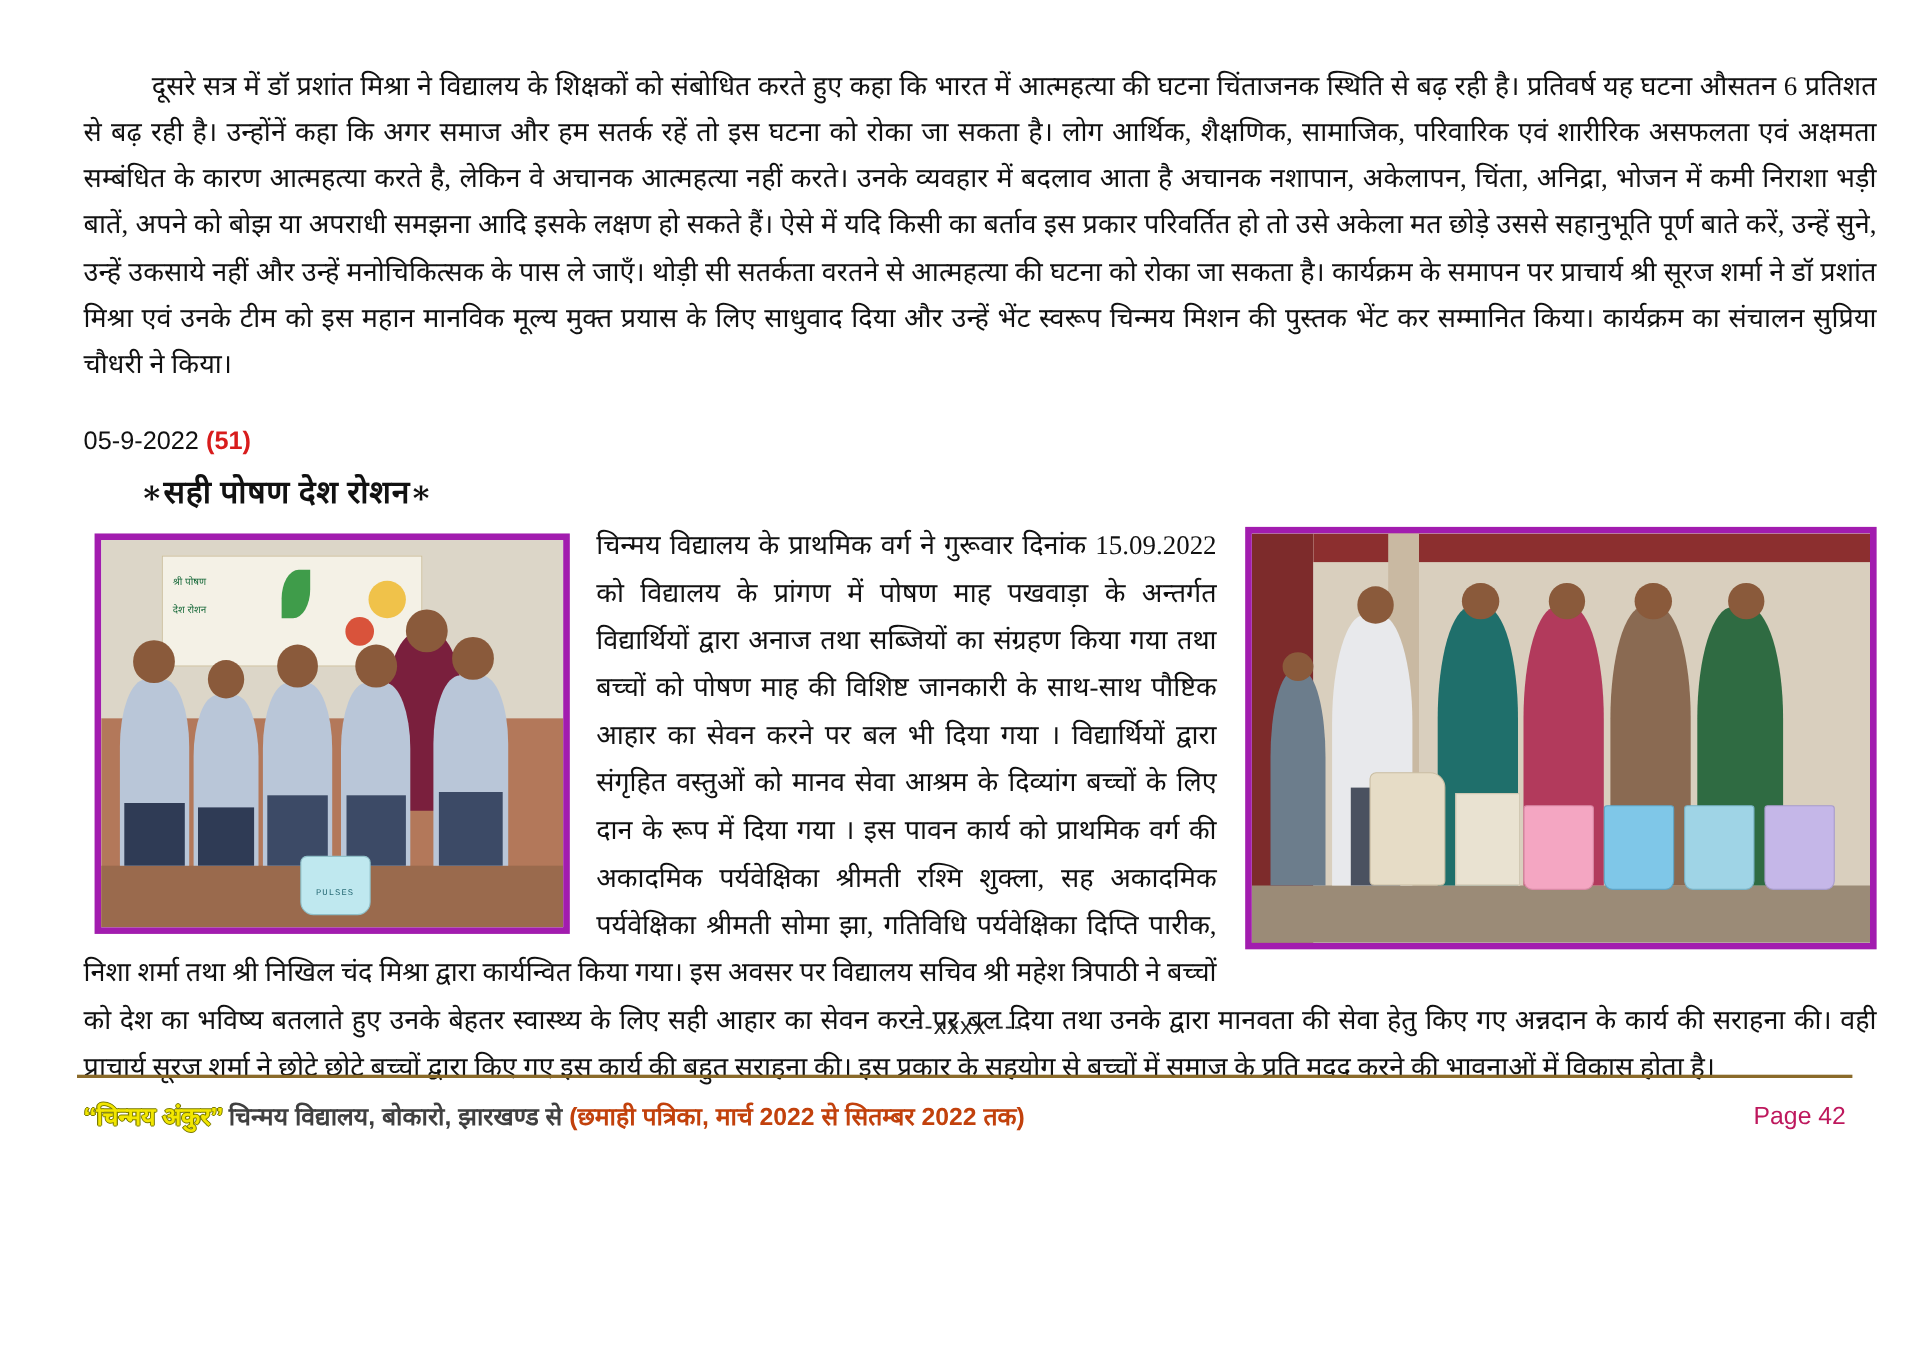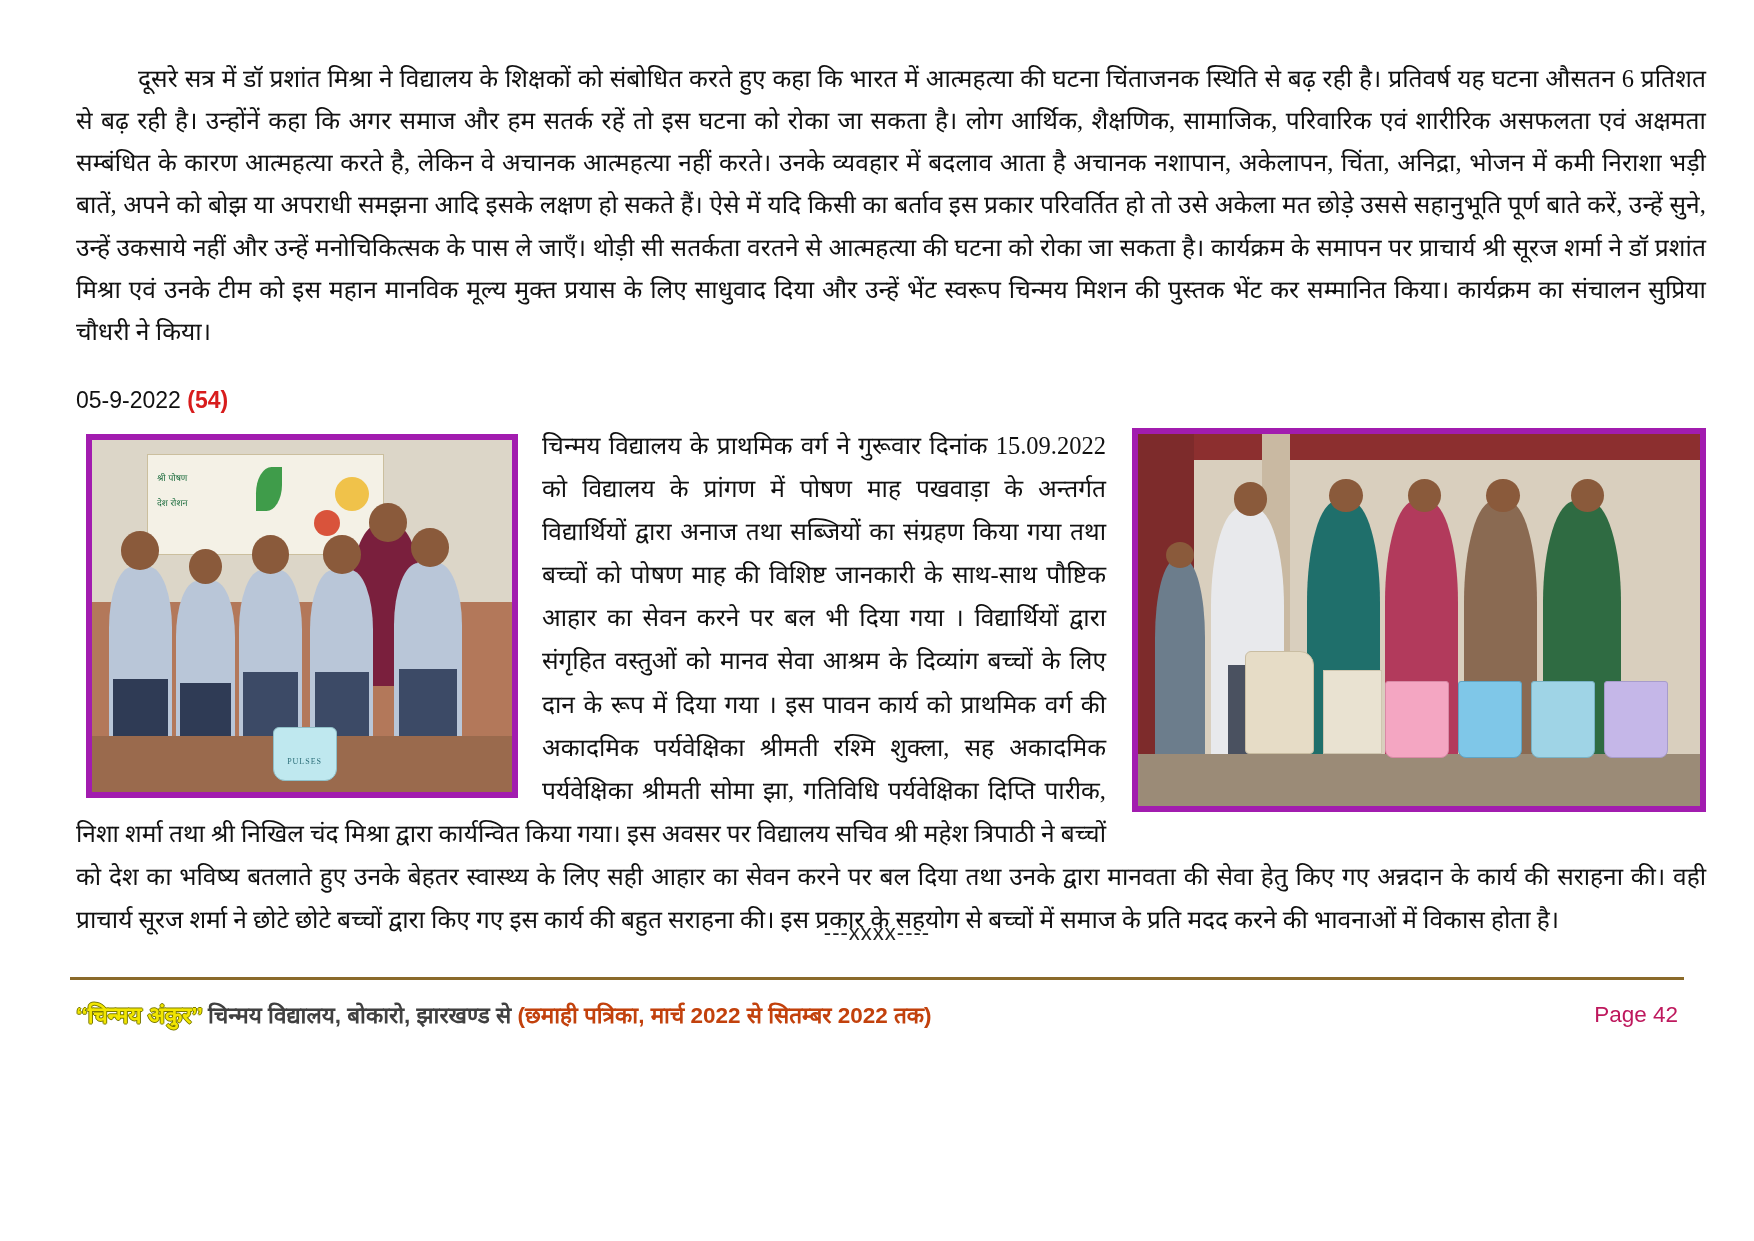--- a/index.html
+++ b/index.html
@@ -131,34 +131,35 @@
 
   
   .ph2-wall { position:absolute; left:0; top:0; width:100%; height:46%; background:#dcd6c8; }
   .ph2-banner { position:absolute; left:13%; top:4%; width:56%; height:28%; background:#f4f1e6; border:1px solid #cbbf9e; }
   .ph2-banner-txt { position:absolute; left:4%; top:18%; font-size:9px; color:#1a6b3c; font-family:"Liberation Sans",sans-serif; line-height:1.3; }
   .ph2-leaf { position:absolute; left:46%; top:12%; width:26px; height:44px; background:#3f9c4a; border-radius:60% 0 60% 0; }
   .ph2-floor { position:absolute; left:0; top:46%; width:100%; height:54%; background:#b3785a; }
   .ph2-ground { position:absolute; left:0; bottom:0; width:100%; height:16%; background:#9a6a4d; }
   .ph2-child { position:absolute; bottom:16%; }
   .ph2-bucket { position:absolute; left:43%; bottom:3%; width:62px; height:52px; background:#bfe8ef; border:1px solid #8fbfc8; border-radius:6px 6px 12px 12px; }
-  .ph2-bucket-lbl { position:absolute; left:0; right:0; top:52%; text-align:center; font-size:8px; color:#2b6d78; font-family:Liberation Serif, serif; letter-spacing:1px; }
+  .ph2-bucket-lbl { position:absolute; left:0; right:0; top:52%; text-align:center; font-size:8px; color:#2b6d78; font-family:Liberation Mono, monospace; letter-spacing:1px; }
 </style>
 </head>
 <body>
 
 <div class="page">
 
   <div class="para" id="top-paragraph">दूसरे सत्र में डॉ प्रशांत मिश्रा ने विद्यालय के शिक्षकों को संबोधित करते हुए कहा कि भारत में आत्महत्या की घटना चिंताजनक स्थिति से बढ़ रही है। प्रतिवर्ष यह घटना औसतन 6 प्रतिशत से बढ़ रही है। उन्होंनें कहा कि अगर समाज और हम सतर्क रहें तो इस घटना को रोका जा सकता है। लोग आर्थिक, शैक्षणिक, सामाजिक, परिवारिक एवं शारीरिक असफलता एवं अक्षमता सम्बंधित के कारण आत्महत्या करते है, लेकिन वे अचानक आत्महत्या नहीं करते। उनके व्यवहार में बदलाव आता है अचानक नशापान, अकेलापन, चिंता, अनिद्रा, भोजन में कमी निराशा भड़ी बातें, अपने को बोझ या अपराधी समझना आदि इसके लक्षण हो सकते हैं। ऐसे में यदि किसी का बर्ताव इस प्रकार परिवर्तित हो तो उसे अकेला मत छोड़े उससे सहानुभूति पूर्ण बाते करें, उन्हें सुने, उन्हें उकसाये नहीं और उन्हें मनोचिकित्सक के पास ले जाएँ। थोड़ी सी सतर्कता वरतने से आत्महत्या की घटना को रोका जा सकता है। कार्यक्रम के समापन पर प्राचार्य श्री सूरज शर्मा ने डॉ प्रशांत मिश्रा एवं उनके टीम को इस महान मानविक मूल्य मुक्त प्रयास के लिए साधुवाद दिया और उन्हें भेंट स्वरूप चिन्मय मिशन की पुस्तक भेंट कर सम्मानित किया। कार्यक्रम का संचालन सुप्रिया चौधरी ने किया।</div>
 
   <div class="date-line">
     <span>05-9-2022</span>
-    <span class="date-num">(54)</span>
+    <span class="date-num">(51)</span>
   </div>
 
+  <div class="headline">∗सही पोषण देश रोशन∗</div>
 
   <div class="article-body">
 
     <div class="photo photo-right">
       <div class="ph1-wall-left"></div>
       <div class="ph1-wall-mid"></div>
       <div class="ph1-red-band"></div>
       <div class="ph1-pillar"></div>
       <div class="ph1-floor"></div>
 

